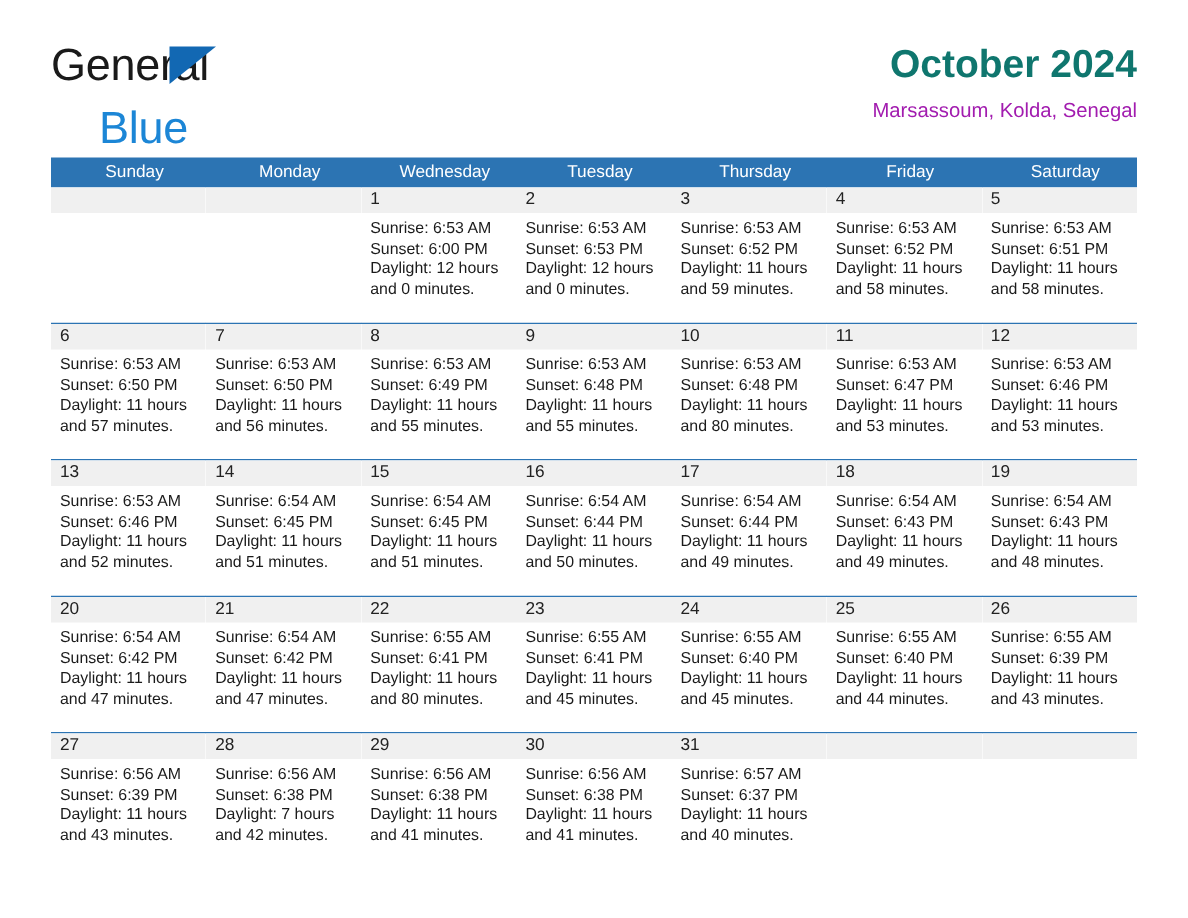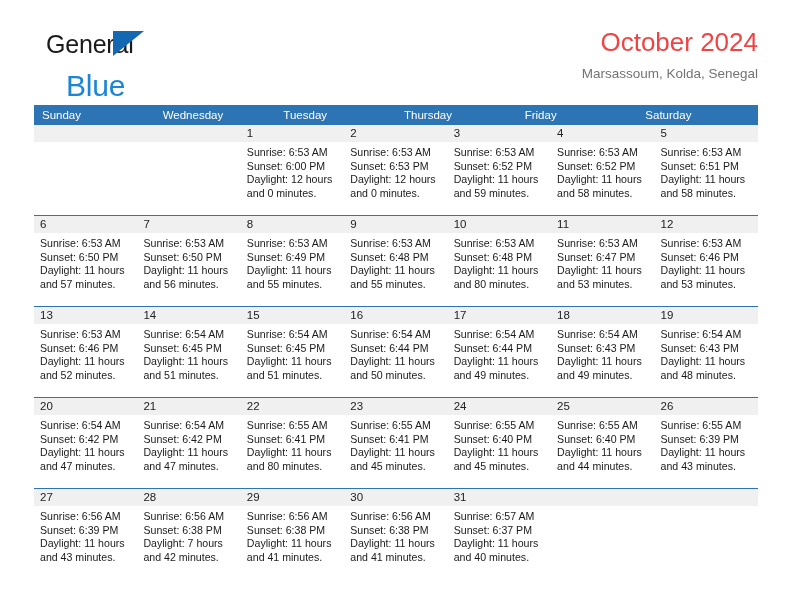--- a/index.html
+++ b/index.html
@@ -31,23 +31,23 @@
   }
   .brand {
     position: absolute;
     left: 0;
     top: 4px;
     width: 250px;
     height: 62px;
   }
   .brand-line1 {
     position: absolute;
-    left: 12px;
+    left: 0;
     top: 0;
-    font-size: 25px;
+    font-size: 30px;
     line-height: 28px;
     color: #1a1a1a;
     letter-spacing: -0.2px;
     white-space: nowrap;
   }
   .brand-tri {
     position: absolute;
     left: 79px;
     top: 1px;
     width: 0;
@@ -67,29 +67,29 @@
   }
   .title-wrap {
     position: absolute;
     right: 0;
     top: 0;
     text-align: right;
   }
   .cal-title {
     font-size: 26px;
     line-height: 32px;
-    color: #ef4444;
-    font-weight: normal;
+    color: #0f766e;
+    font-weight: bold;
     white-space: nowrap;
   }
   .cal-subtitle {
     margin-top: 8px;
     font-size: 13.5px;
     line-height: 16px;
-    color: #737373;
+    color: #a21caf;
     white-space: nowrap;
   }
 
   
   .calendar {
     position: absolute;
     left: 34px;
     top: 105px;
     width: 724px;
   }
@@ -99,20 +99,21 @@
     height: 20px;
   }
   .dow-cell {
     flex: 1 1 0;
     color: #ffffff;
     font-size: 11.5px;
     line-height: 20px;
     padding-left: 8px;
     box-sizing: border-box;
     white-space: nowrap;
+    text-align: center;
   }
   .week-row {
     display: flex;
     border-top: 1.6px solid #2c74b3;
     height: 90px;
   }
   .week-row.first {
     border-top: none;
   }
   .day-cell {
@@ -162,20 +163,21 @@
       <div class="cal-title">October 2024</div>
       <div class="cal-subtitle">Marsassoum, Kolda, Senegal</div>
     </div>
 
   </div>
 
   <div class="calendar">
 
     <div class="dow-row">
       <div class="dow-cell">Sunday</div>
+      <div class="dow-cell">Monday</div>
       <div class="dow-cell">Wednesday</div>
       <div class="dow-cell">Tuesday</div>
       <div class="dow-cell">Thursday</div>
       <div class="dow-cell">Friday</div>
       <div class="dow-cell">Saturday</div>
     </div>
 
     <div class="week-row first">
       <div class="day-cell">
         <div class="day-num-band"></div>

